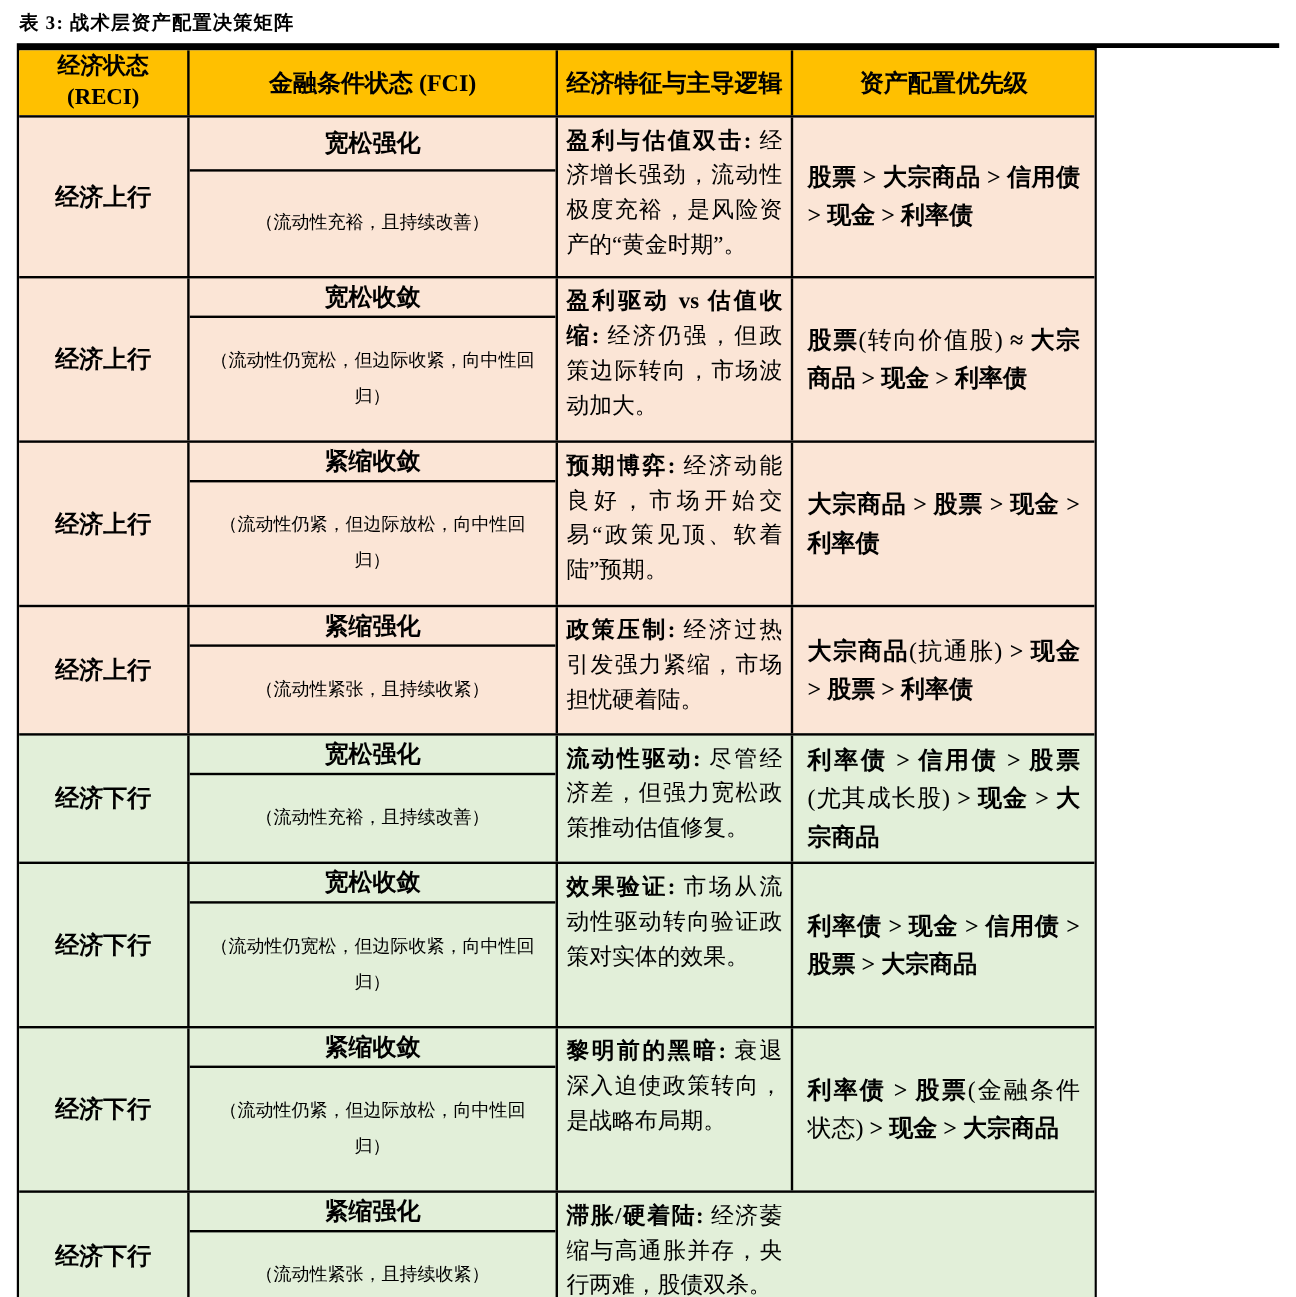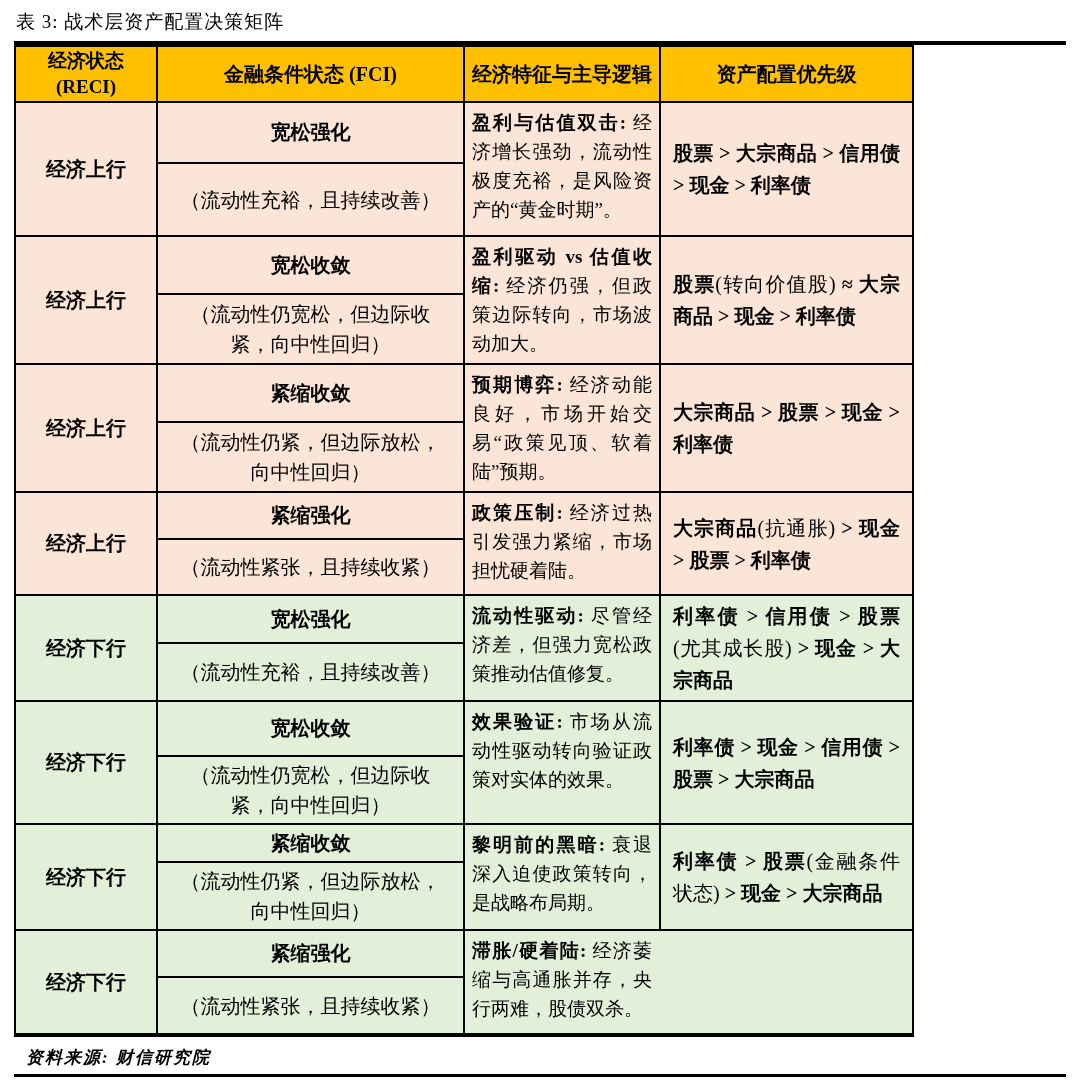--- a/index.html
+++ b/index.html
@@ -12,22 +12,22 @@
   body {
     width: 1080px;
     min-height: 1081px;
     background: #ffffff;
     color: #000;
     font-family: "Liberation Serif", "DejaVu Serif", serif;
   }
   .page { padding: 6px 14px 0 14px; }
 
   .title {
-    font-size: 19px;
-    font-weight: normal;
+    font-size: 16px;
+    font-weight: bold;
     padding: 3px 0 6px 2px;
     letter-spacing: 1px;
   }
   .title-rule { height: 4px; background: var(--border); }
 
   .matrix {
     width: 900px;
     border: 2px solid var(--border);
     border-bottom-width: 4px;
   }
@@ -36,21 +36,21 @@
   .cell { border-left: 2px solid var(--border); overflow: hidden; }
   .row > .cell:first-child { border-left: none; }
 
   .c1 { width: 140px; flex: none; display: flex; align-items: center; justify-content: center;
         font-weight: bold; font-size: 20px; text-align: center; }
   .c2 { width: 307px; flex: none; display: flex; flex-direction: column; }
   .c2-top { flex: 0.92; display: flex; align-items: center; justify-content: center;
             font-weight: bold; font-size: 20px; border-bottom: 2px solid var(--border);
             padding: 2px 8px; text-align: center; }
   .c2-bot { flex: 1.08; display: flex; align-items: center; justify-content: center;
-            font-size: 20px; line-height: 30px; padding: 3px 16px; text-align: center; }
+            font-size: 15px; line-height: 30px; padding: 21px 16px; text-align: center; }
   .c3 { width: 196px; flex: none; display: flex; }
   .c3 .txt { font-size: 19px; line-height: 29px; padding: 5px 7px;
              text-align: justify; text-align-last: left; width: 100%; }
   .c4 { flex: 1; display: flex; align-items: center; }
   .c4 .txt { font-size: 20px; line-height: 32px; padding: 4px 12px;
              text-align: justify; text-align-last: left; width: 100%; }
   .b { font-weight: bold; }
 
   .header-row { min-height: 54px; background: var(--header-bg); }
   .hcell { display: flex; align-items: center; justify-content: center;

